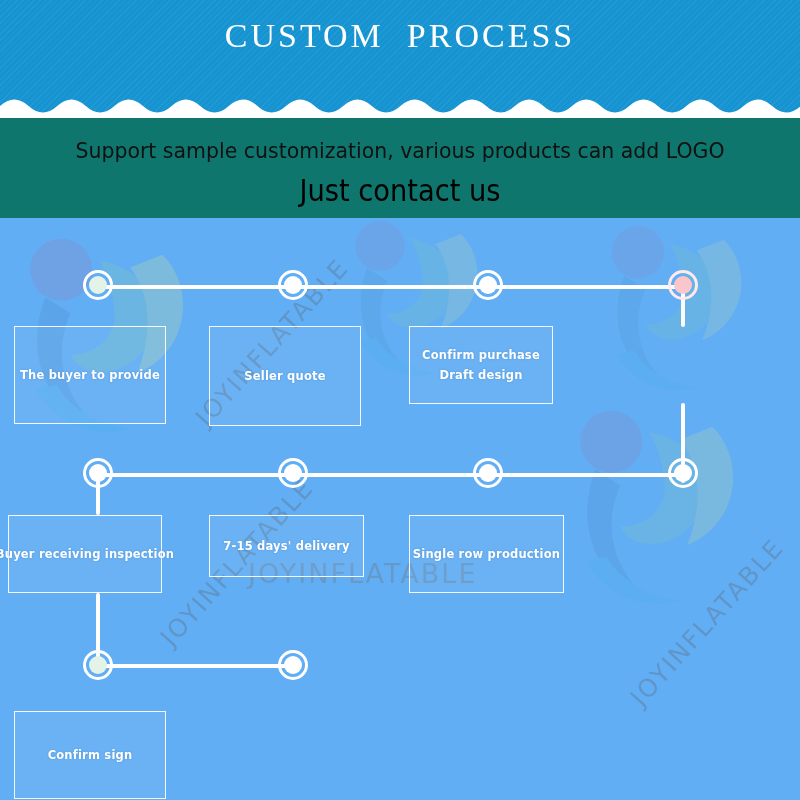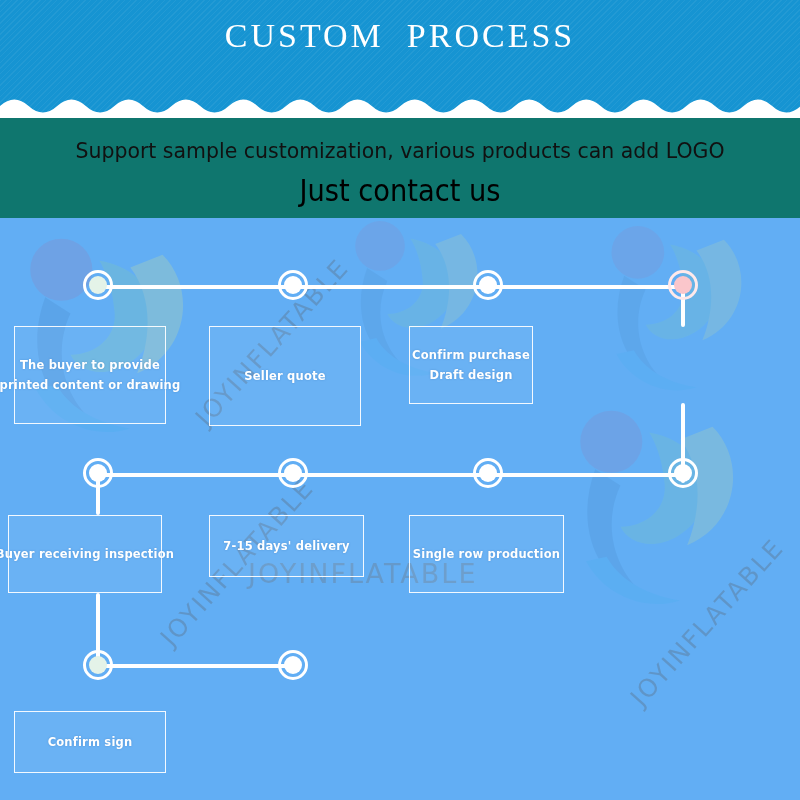--- a/index.html
+++ b/index.html
@@ -184,26 +184,25 @@
       </div>
     <div class="node" style="left:473px;top:52px;">
         <div class="dot"></div>
       </div>
     <div class="node pink" style="left:668px;top:52px;">
         <div class="dot"></div>
       </div>
 
     <div class="box" style="left:14px;top:108px;width:152px;height:98px;">
       <span>The buyer to provide</span>
-      <span>printed content or drawing</span>
     </div>
     <div class="box" style="left:209px;top:108px;width:152px;height:100px;">
       <span>Seller quote</span>
     </div>
-    <div class="box" style="left:409px;top:108px;width:124px;height:78px;">
+    <div class="box" style="left:409px;top:108px;width:144px;height:78px;">
       <span>Confirm purchase</span>
       <span>Draft design</span>
     </div>
 
     <div class="hline" style="left:98px;top:255px;width:585px;"></div>
     <div class="vline" style="left:96px;top:255px;height:42px;"></div>
     <div class="vline" style="left:96px;top:375px;height:80px;"></div>
 
     <div class="node" style="left:83px;top:240px;">
         <div class="dot"></div>
@@ -230,18 +229,18 @@
 
     <div class="hline" style="left:98px;top:446px;width:195px;"></div>
 
     <div class="node mint" style="left:83px;top:432px;">
         <div class="dot"></div>
       </div>
     <div class="node" style="left:278px;top:432px;">
         <div class="dot"></div>
       </div>
 
-    <div class="box" style="left:14px;top:493px;width:152px;height:62px;">
+    <div class="box" style="left:14px;top:493px;width:152px;height:88px;">
       <span>Confirm sign</span>
     </div>
 
   </div>
 </div>
 
 </body></html>

